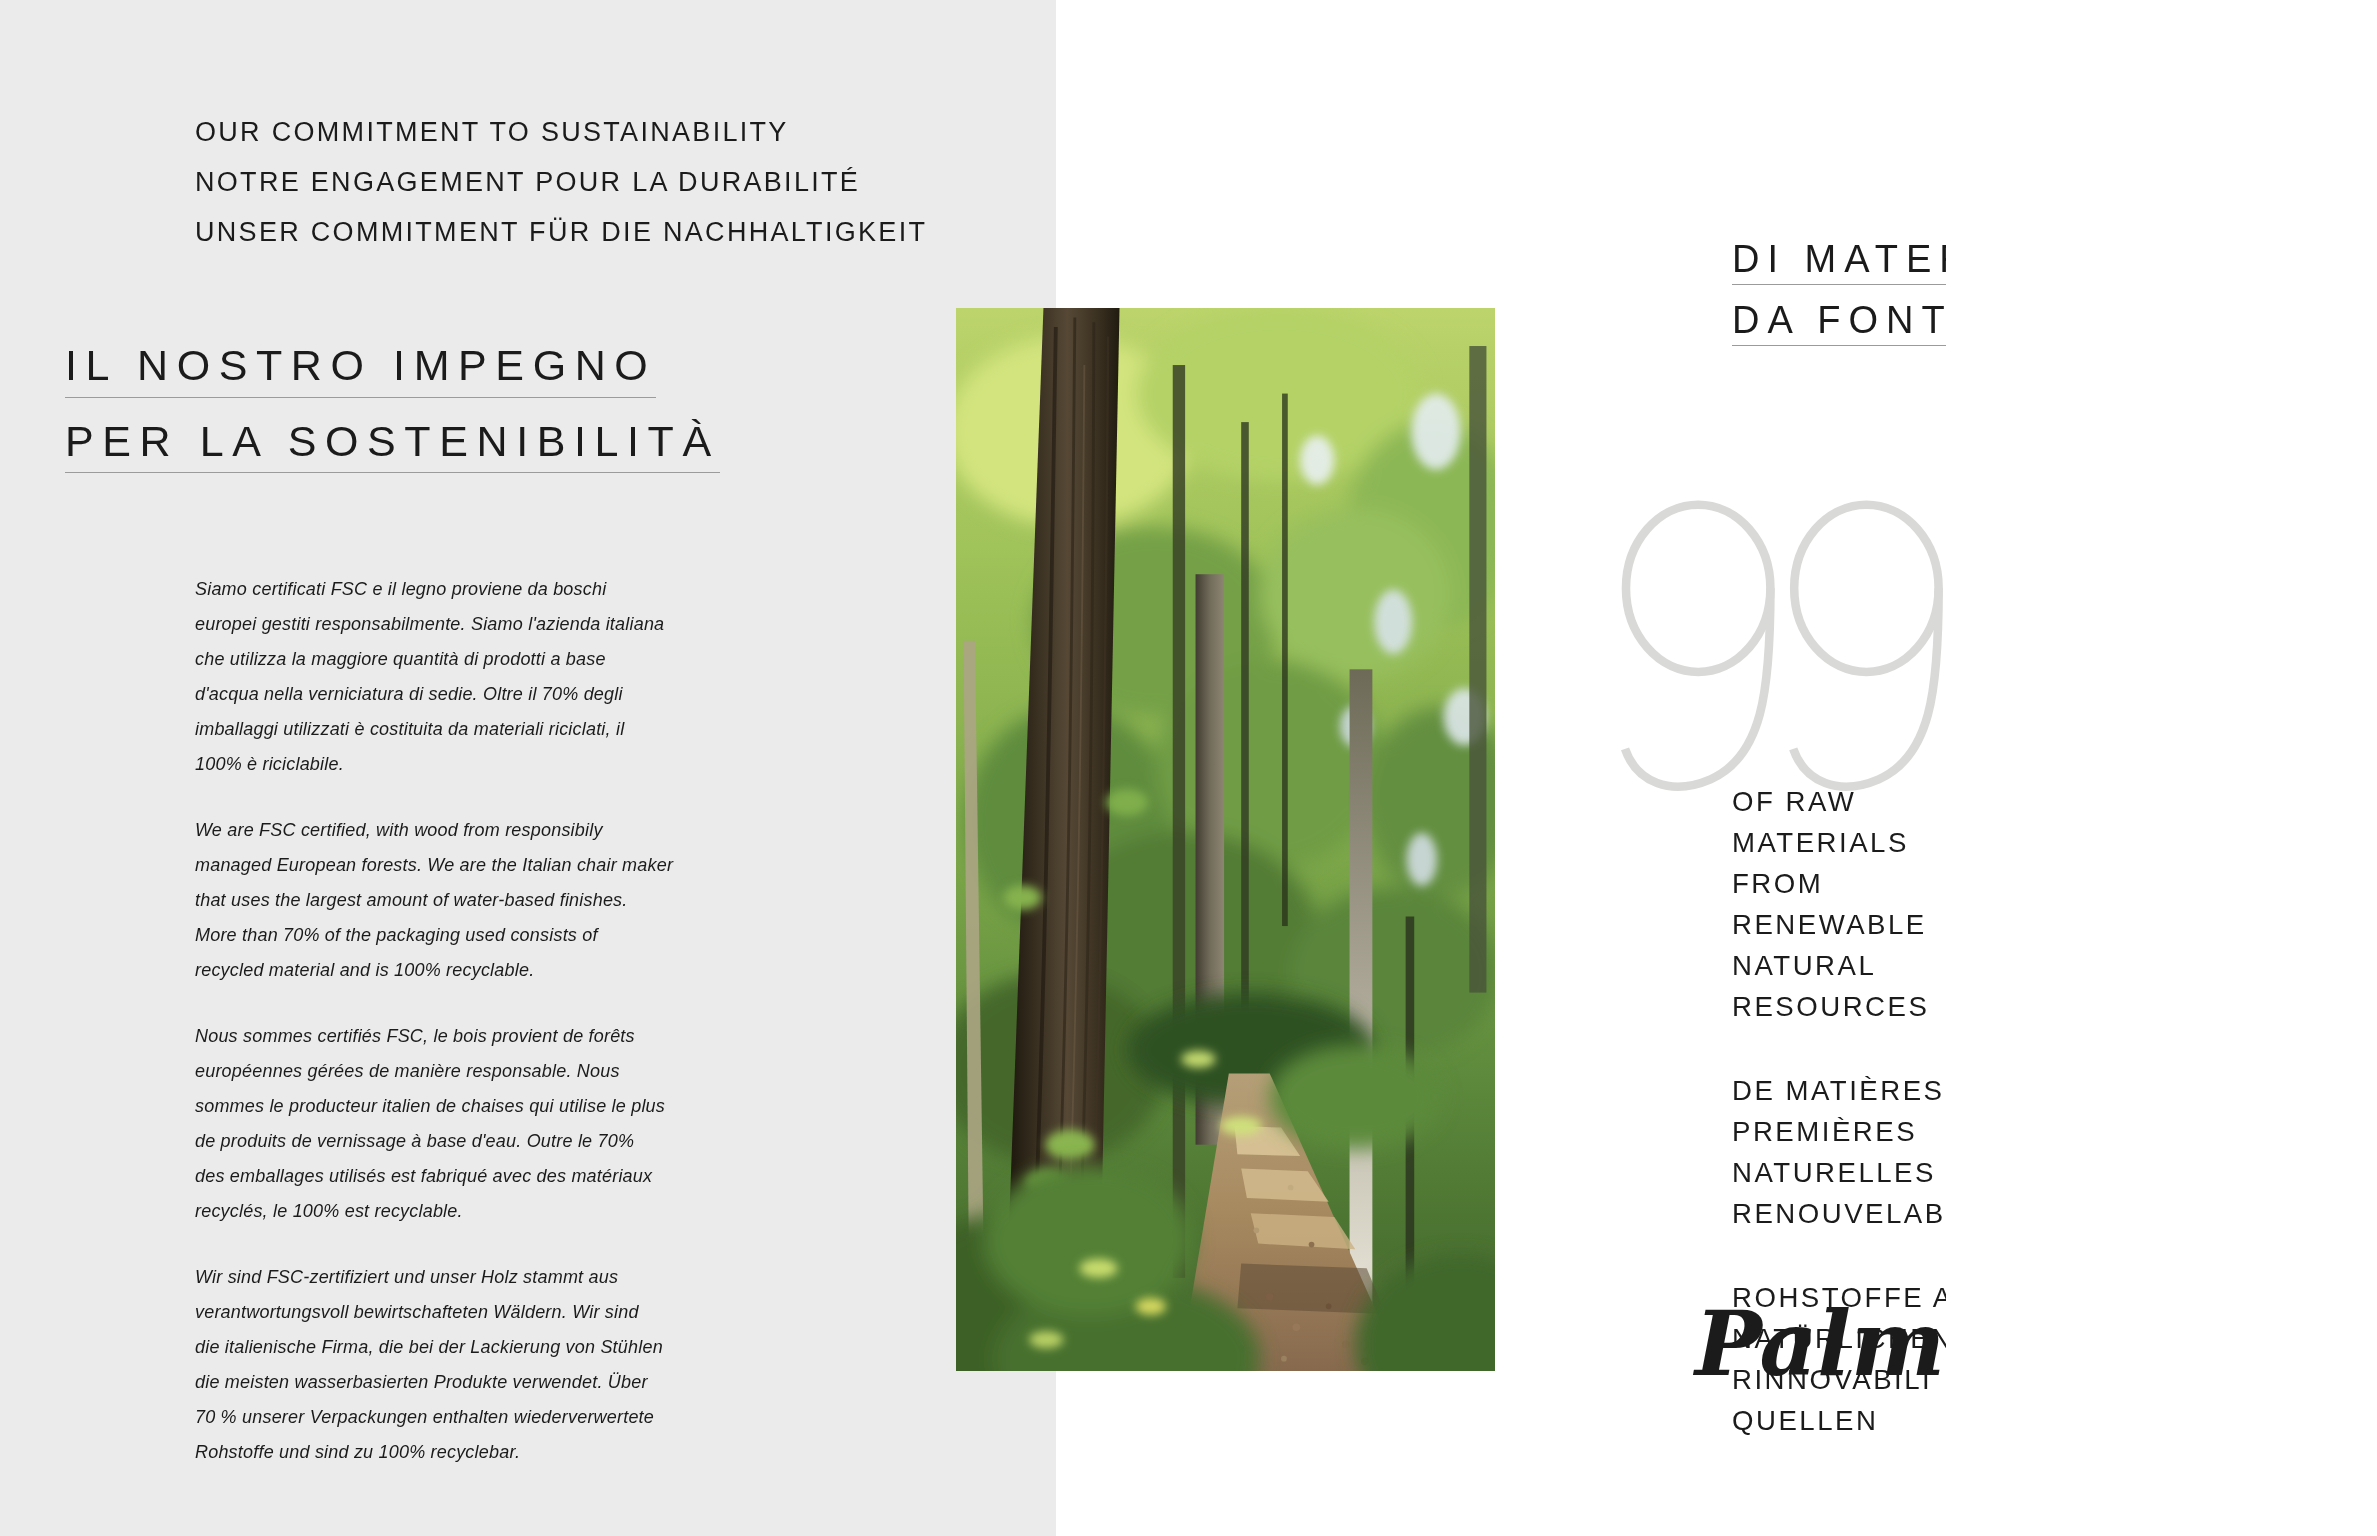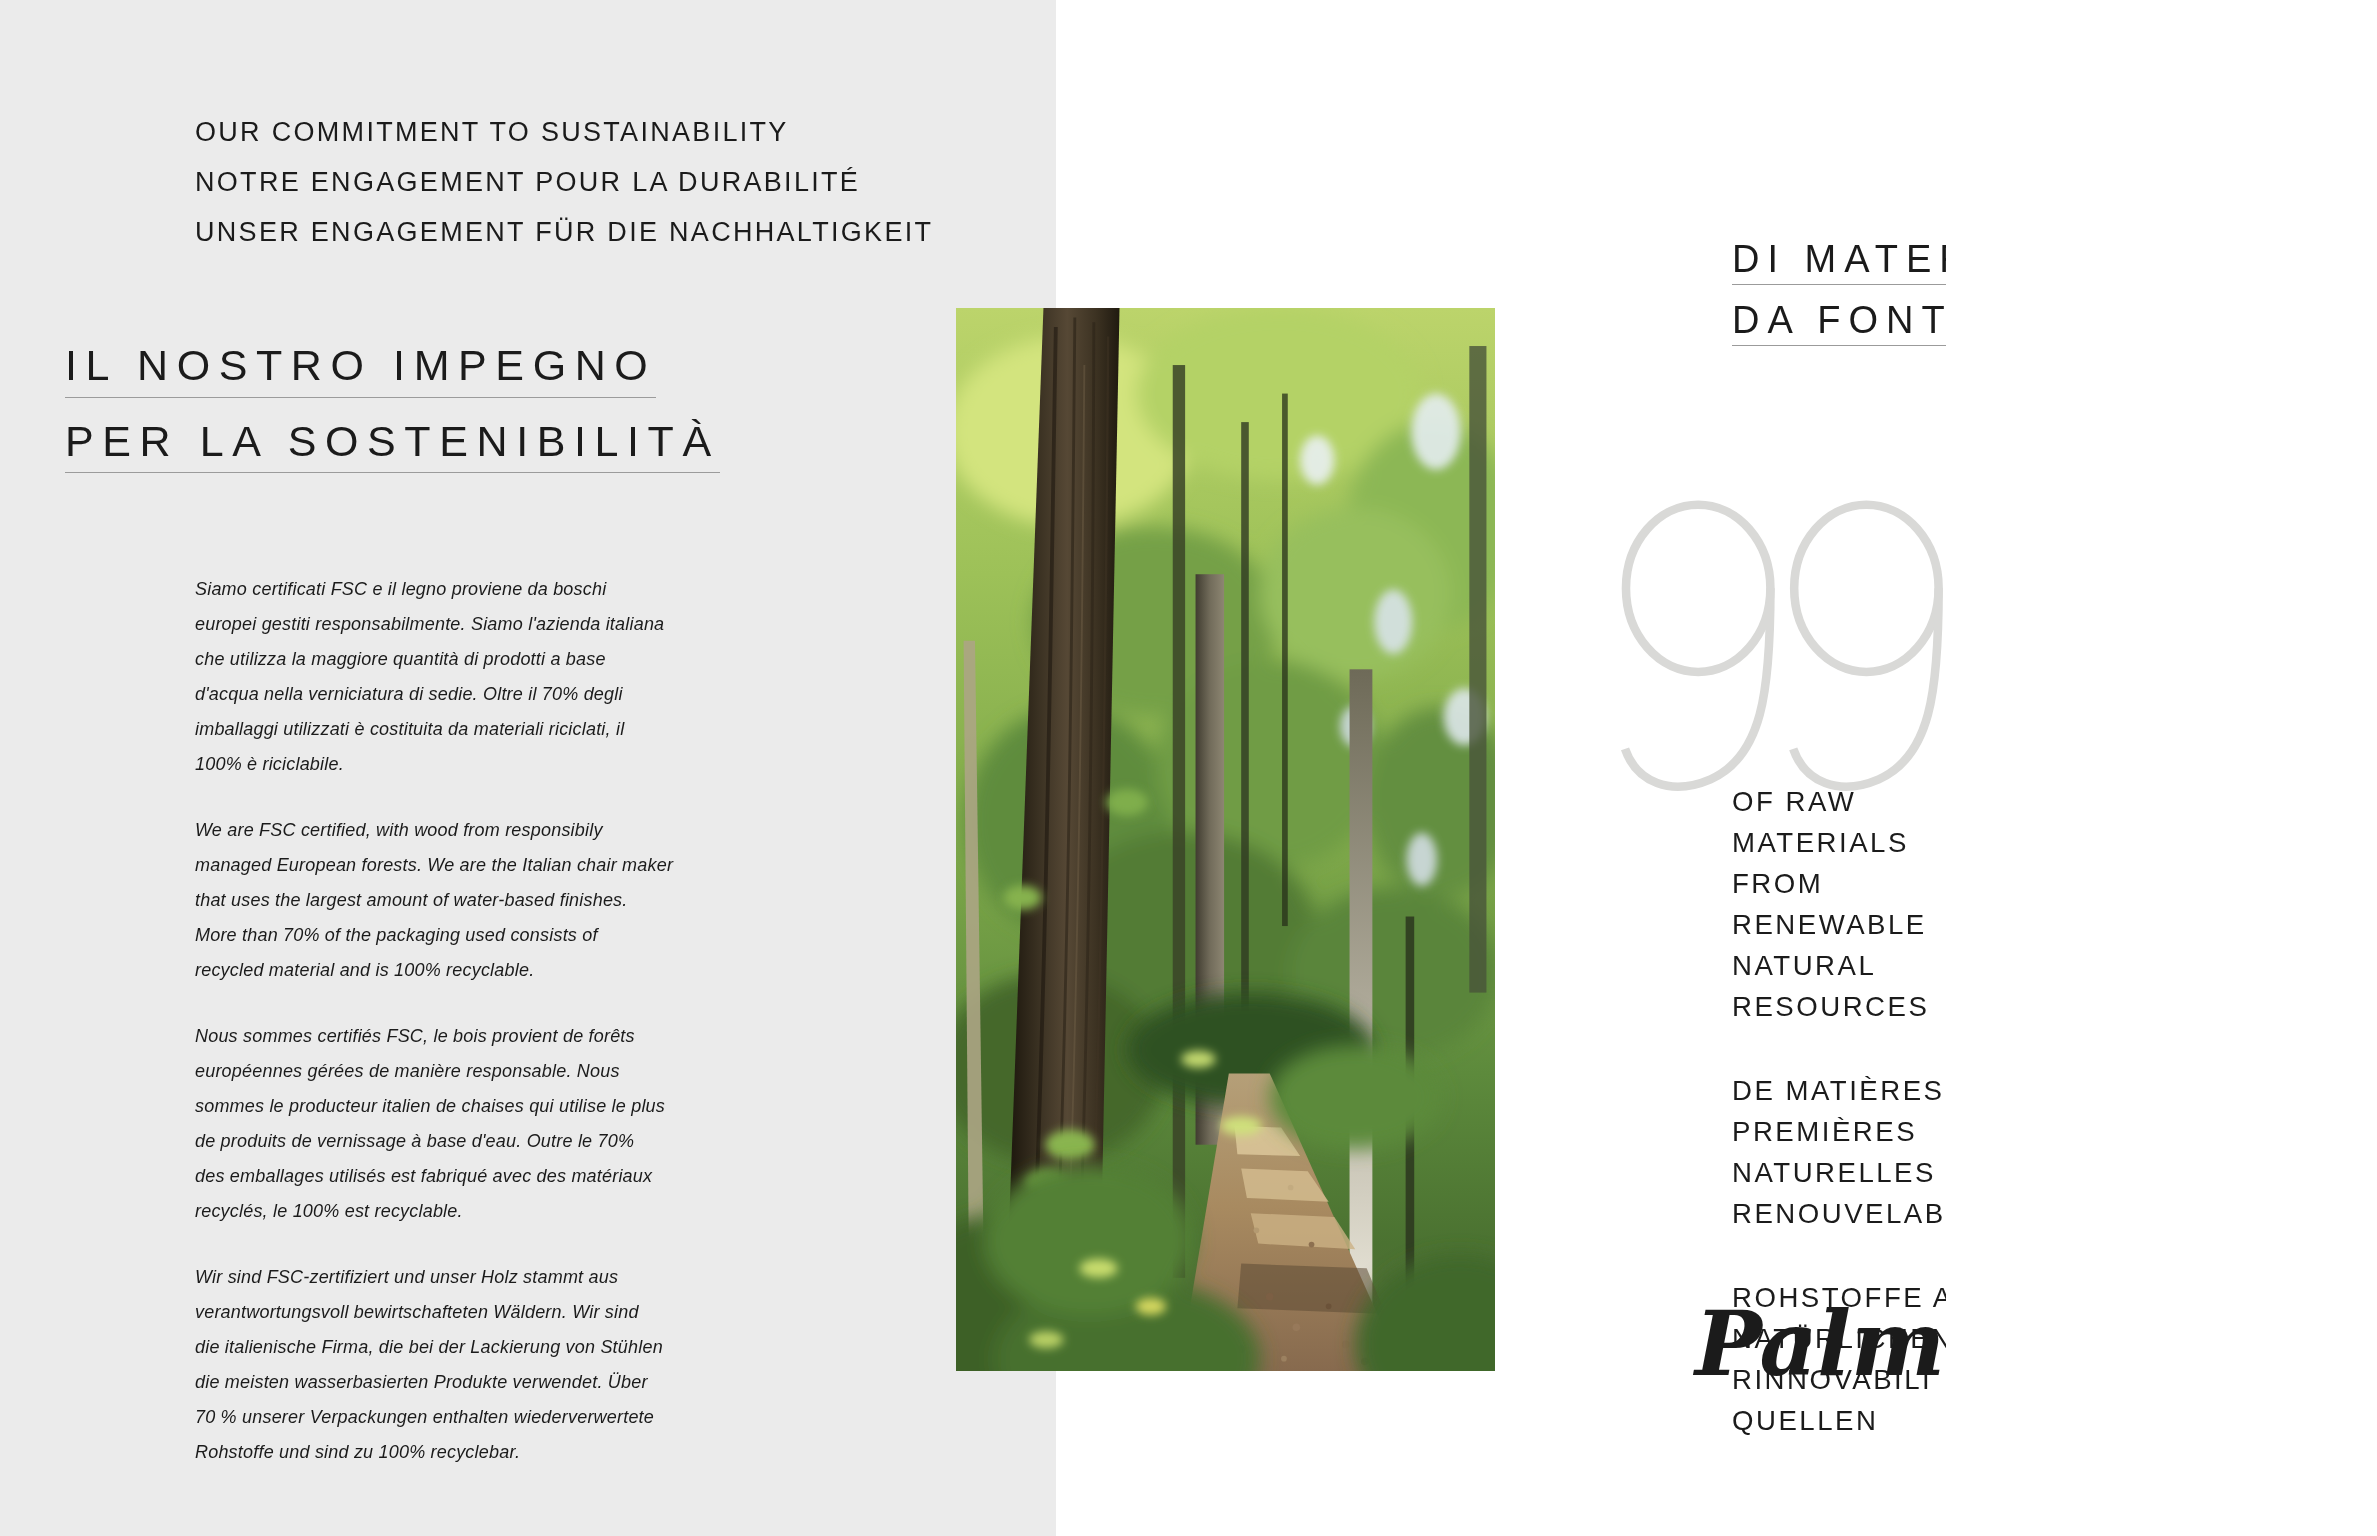--- a/index.html
+++ b/index.html
@@ -50,21 +50,21 @@
 </head>
 <body>
 
 <div class="page">
 
   <div class="panel"></div>
 
   <div class="headers">
     <div class="hline">OUR COMMITMENT TO SUSTAINABILITY</div>
     <div class="hline">NOTRE ENGAGEMENT POUR LA DURABILITÉ</div>
-    <div class="hline">UNSER ENGAGEMENT FÜR DIE NACHHALTIGKEIT</div>
+    <div class="hline">UNSER COMMITMENT FÜR DIE NACHHALTIGKEIT</div>
   </div>
 
   <div class="title">
     <span class="tline">IL NOSTRO IMPEGNO</span>
     <span class="tline">PER LA SOSTENIBILITÀ</span>
   </div>
 
   <div class="paras">
     <p>Siamo certificati FSC e il legno proviene da boschi
 europei gestiti responsabilmente. Siamo l'azienda italiana

